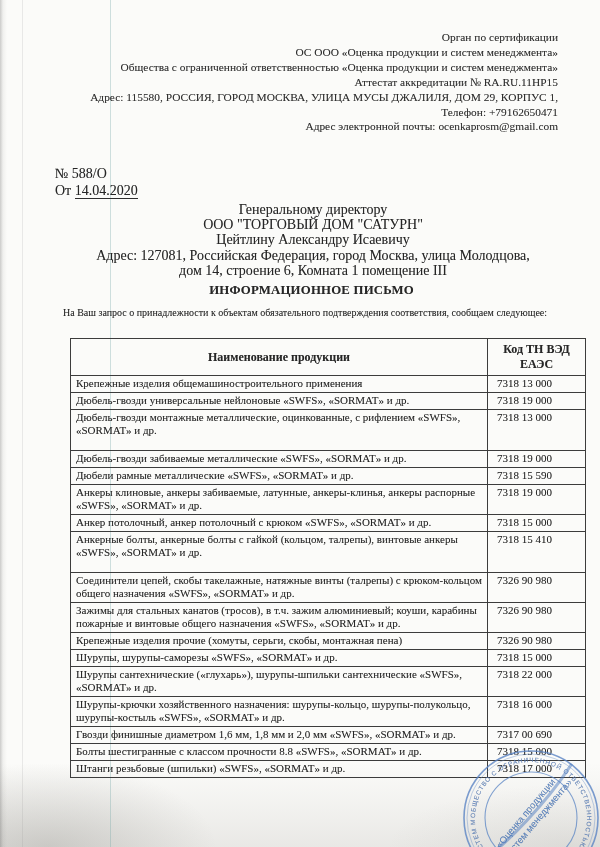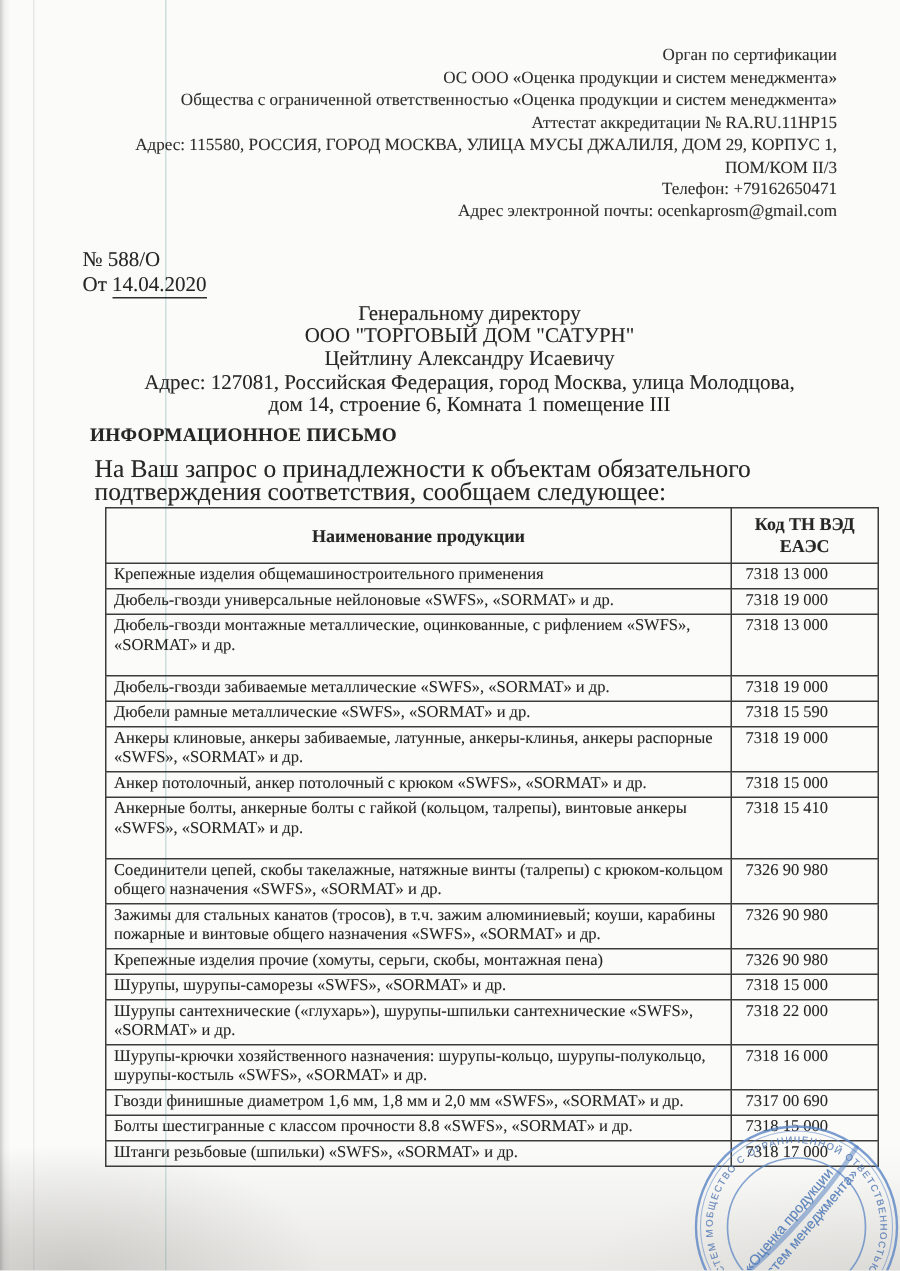--- a/index.html
+++ b/index.html
@@ -26,25 +26,25 @@
     text-align:right;font-size:11.4px;line-height:14.9px;color:#2e2e2e;
   }
   .ref-block{position:absolute;left:55px;top:166px;font-size:14px;line-height:16.5px;}
   .ref-date-val{border-bottom:1px solid #2e2e2e;padding-bottom:0px;}
   .recipient{
     position:absolute;top:202px;right:42px;width:490px;
     text-align:center;font-size:14px;line-height:15.2px;
   }
   .doc-title{
     position:absolute;top:283px;left:60px;width:503px;
-    text-align:left;font-weight:bold;font-size:12.8px;letter-spacing:0.2px;
+    text-align:center;font-weight:bold;font-size:12.8px;letter-spacing:0.2px;
   }
   .intro{
     position:absolute;top:306px;left:63px;width:500px;
-    font-size:17px;line-height:14.6px;
+    font-size:10px;line-height:14.6px;
   }
   table.products{
     position:absolute;top:338px;left:70px;width:515px;
     border-collapse:collapse;table-layout:fixed;
     font-size:11px;line-height:13px;
   }
   table.products col.c-name{width:417px;}
   table.products col.c-code{width:98px;}
   table.products th{
     border:1px solid #3c3c3c;font-weight:bold;font-size:12px;
@@ -64,21 +64,20 @@
 <div class="page">
   <div class="scan-line-2"></div>
   <div class="scan-line-1"></div>
 
   <div class="letterhead">
     <div>Орган по сертификации</div>
     <div>ОС ООО «Оценка продукции и систем менеджмента»</div>
     <div>Общества с ограниченной ответственностью «Оценка продукции и систем менеджмента»</div>
     <div>Аттестат аккредитации № RA.RU.11НР15</div>
     <div>Адрес: 115580, РОССИЯ, ГОРОД МОСКВА, УЛИЦА МУСЫ ДЖАЛИЛЯ, ДОМ 29, КОРПУС 1,</div>
-    <div>ПОМ/КОМ II/3</div>
     <div>Телефон: +79162650471</div>
     <div>Адрес электронной почты: ocenkaprosm@gmail.com</div>
   </div>
 
   <div class="ref-block">
     <div>№ 588/О</div>
     <div><span>От </span><span class="ref-date-val">14.04.2020</span></div>
   </div>
 
   <div class="recipient">

